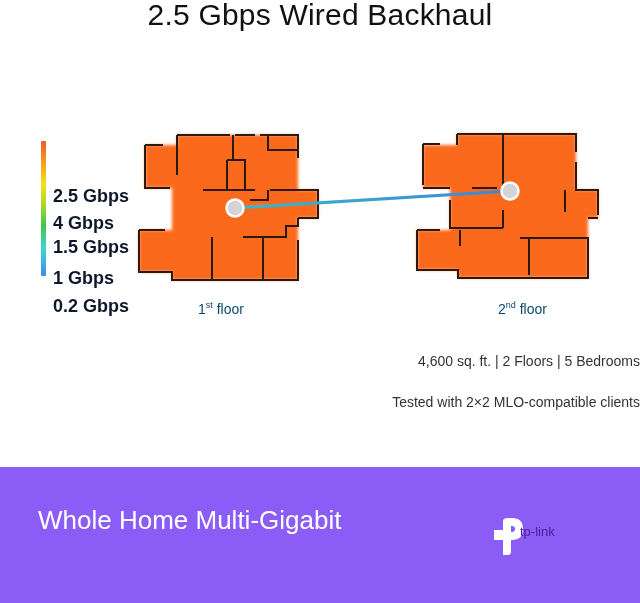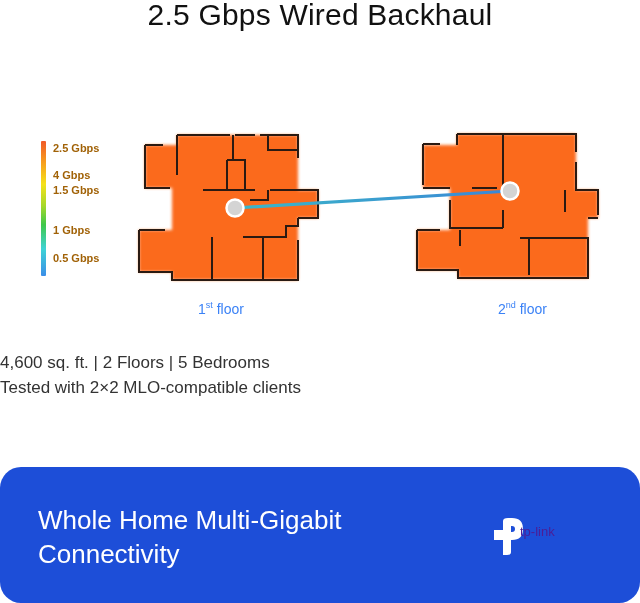--- a/index.html
+++ b/index.html
@@ -1,40 +1,40 @@
 <!DOCTYPE html>
 <html><head>
 <meta charset="utf-8">
 <style>
   html,body{margin:0;padding:0;}
   body{width:640px;height:603px;background:#ffffff;position:relative;overflow:hidden;font-family:"Liberation Sans",sans-serif;}
   .title{position:absolute;top:-2px;left:0;width:640px;text-align:center;font-size:30px;color:#111;letter-spacing:0.2px;}
   .legend-bar{position:absolute;left:41px;top:141px;width:5px;height:135px;background:linear-gradient(to bottom,#f05a28 0%,#f79a1e 15%,#f5e11a 32%,#a6d82a 48%,#3fc84a 62%,#3ed3d6 80%,#3b8ee8 100%);border-radius:1px;}
-  .legend-label{position:absolute;left:53px;font-size:11px;font-weight:bold;color:#a16207;}
+  .legend-label{position:absolute;left:53px;font-size:18px;font-weight:bold;color:#0f172a;margin-top:44px;}
   .floor-svg{position:absolute;left:0;top:0;}
-  .floor-label{position:absolute;top:300px;font-size:14px;color:#3b82f6;}
+  .floor-label{position:absolute;top:300px;font-size:14px;color:#0c4a6e;}
   .floor-label sup{font-size:9px;}
-  .info{position:absolute;left:0;width:640px;text-align:left;font-size:17px;color:#333;}
+  .info{position:absolute;left:0;width:640px;text-align:right;font-size:14px;color:#333;}
   .banner{position:absolute;left:0;top:467px;width:640px;height:136px;background:#4cc7d4;}
   .banner-text{position:absolute;left:38px;top:36px;font-size:26px;line-height:34px;color:#fff;}
   .logo{position:absolute;left:494px;top:514px;width:120px;height:50px;}
   .logo-text{position:absolute;left:26px;top:10px;font-size:13px;color:#4c1d95;}
 </style>
 </head>
 <body>
 
 <div class="title">2.5 Gbps Wired Backhaul</div>
 
 <div>
   <div class="legend-bar"></div>
   <div class="legend-label" style="top:142px">2.5 Gbps</div>
   <div class="legend-label" style="top:169px">4 Gbps</div>
-  <div class="legend-label" style="top:184px">1.5 Gbps</div>
+  <div class="legend-label" style="top:193px">1.5 Gbps</div>
   <div class="legend-label" style="top:224px">1 Gbps</div>
-  <div class="legend-label" style="top:252px">0.5 Gbps</div>
+  <div class="legend-label" style="top:252px">0.2 Gbps</div>
 </div>
 
 <svg class="floor-svg" width="640" height="300">
   <defs>
     <filter id="soft" x="-5%" y="-5%" width="110%" height="110%">
         <feGaussianBlur stdDeviation="1.6"></feGaussianBlur>
       </filter>
   </defs>
 
   <g>
@@ -83,26 +83,25 @@
   </defs>
   <line x1="235" y1="208" x2="510" y2="191" stroke="url(#cable)" stroke-width="3.2"></line>
   <circle cx="235" cy="208" r="8.5" fill="#d4d4d4" stroke="#ffffff" stroke-width="2.5"></circle>
   <circle cx="510" cy="191" r="8.5" fill="#d4d4d4" stroke="#ffffff" stroke-width="2.5"></circle>
 </svg>
 
 <div class="floor-label" style="left:198px"><span>1</span><sup>st</sup> <span>floor</span></div>
 <div class="floor-label" style="left:498px"><span>2</span><sup>nd</sup> <span>floor</span></div>
 
 <div class="info" style="top:353px">4,600 sq. ft. | 2 Floors | 5 Bedrooms</div>
-<div class="info" style="top:378px">Tested with 2×2 MLO-compatible clients</div>
+<div class="info" style="top:394px">Tested with 2×2 MLO-compatible clients</div>
 
-<div class="banner" style="background: #1d4ed8; border-radius: 21px;">
+<div class="banner" style="background: #8b5cf6;">
   <div class="banner-text">
     <div>Whole Home Multi-Gigabit</div>
-    <div>Connectivity</div>
   </div>
 </div>
 
 <div class="logo">
   <svg width="30" height="40" style="position:absolute;left:0;top:4px">
     <path d="M0,12 L9,12 L9,22 L0,22 Z" fill="#fff"></path>
     <path d="M9,3 Q9,0 14,0 L18,0 Q29,0 29,11 Q29,22 18,22 L17,22 L17,14 L18,14 Q21,14 21,11 Q21,8 18,8 L17,8 L17,34 Q17,37 13,37 L9,37 Z" fill="#fff"></path>
   </svg>
   <div class="logo-text">tp-link</div>
 </div>

